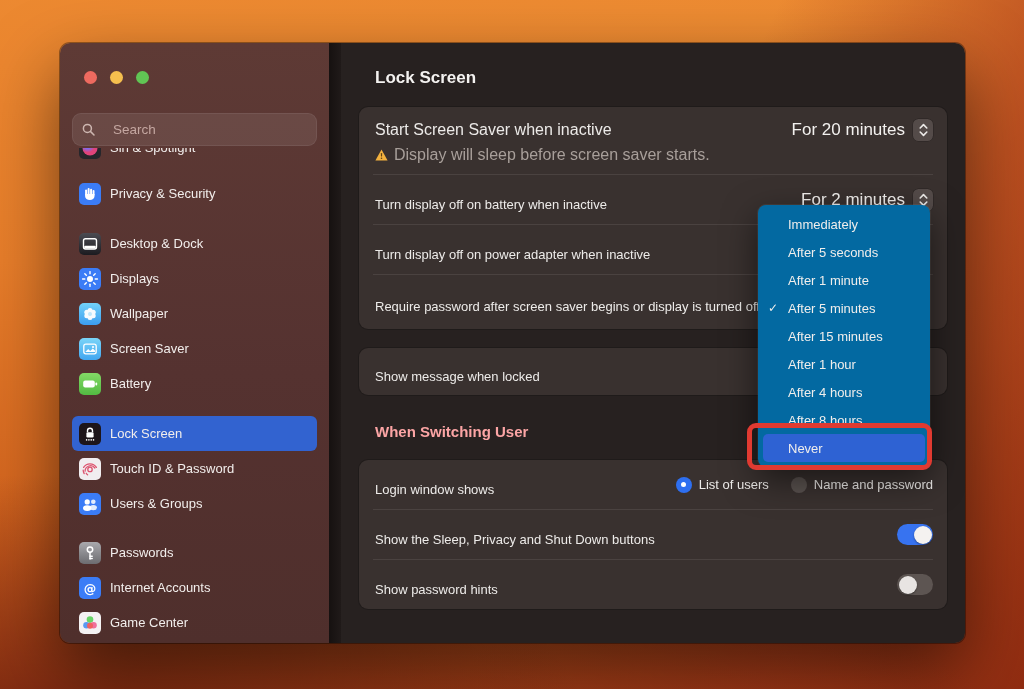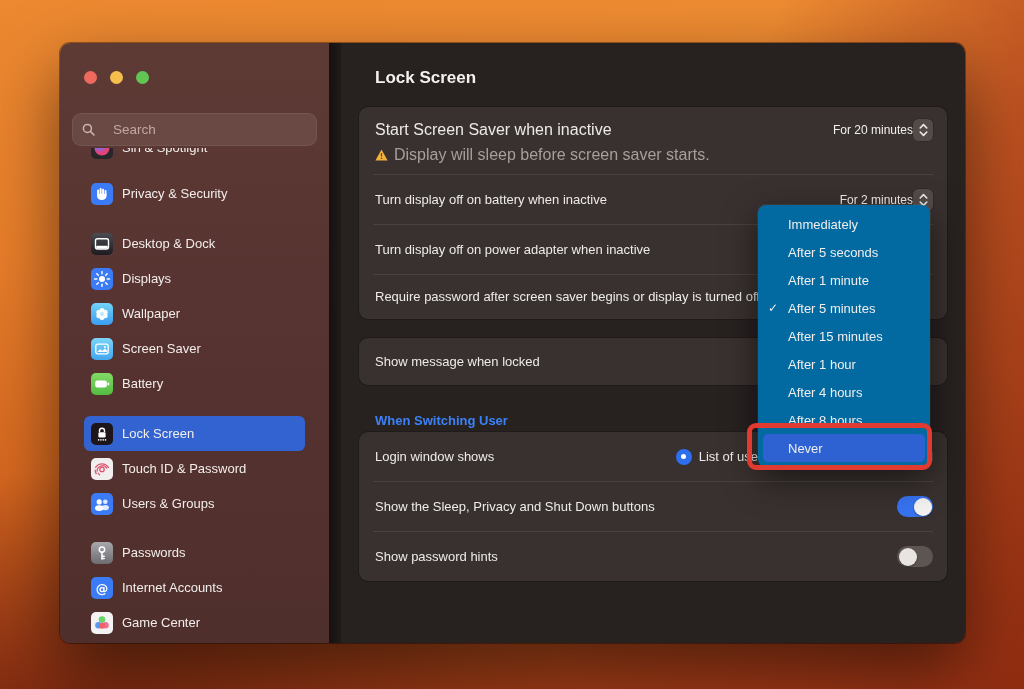--- a/index.html
+++ b/index.html
@@ -38,21 +38,21 @@
     border:1px solid rgba(255,255,255,0.07);
     display:flex; align-items:center; padding:0 9px; gap:18px;
   }
   .searchbox input {
     background:transparent; border:none; outline:none;
     color:#efe9e7; font-size:13.5px; width:100%;
     font-family:"Liberation Sans","DejaVu Sans",sans-serif;
   }
   .searchbox input::placeholder { color:#c4a7a1; }
 
-  .side-list { margin-top:2px; padding:0 24px; height:495px; overflow:hidden; }
+  .side-list { margin-top:2px; padding:0 12px; height:495px; overflow:hidden; }
   .side-row {
     height:35px; display:flex; align-items:center; gap:9px;
     padding:0 7px; border-radius:6px; color:#f2eeec; font-size:13px;
     white-space:nowrap;
   }
   .side-row.selected { background:#3263d0; }
   .side-row .sicon { width:22px; height:22px; flex:0 0 22px; }
   .clipwrap { height:17px; overflow:hidden; margin-bottom:11px; }
   .clipwrap .side-row { margin-top:-18px; }
   .gap15 { height:15px; } .gap14 { height:14px; }
@@ -66,38 +66,38 @@
   .page-title { font-size:17px; font-weight:700; margin:25px 0 19px 16px; color:#f4f2f0; }
 
   .group {
     background:#39312f; border-radius:9px;
     box-shadow: 0 0 0 1px rgba(0,0,0,.18);
   }
   .grow {
     display:flex; align-items:center; justify-content:space-between;
     padding:0 14px 0 16px; font-size:13px;
   }
-  .grow .lbl { color:#edebe9; }
+  .grow .lbl { color:#edebe9;margin-top:10px; }
   .h49 { height:49px; }
   .divider { height:1px; background:rgba(255,255,255,.085); margin:0 14px; }
 
   .row-saver { padding:12px 14px 10px 16px; }
   .row-saver .top { display:flex; align-items:center; justify-content:space-between; }
   .caption { display:flex; align-items:center; gap:6px; margin-top:5px; font-size:16px; color:#a89f9a; }
 
   .twoLine { max-width:420px; line-height:20px; padding:12px 0; }
 
-  .control { display:flex; align-items:center; gap:0; font-size:12px; color:#f2f0ee; }
+  .control { display:flex; align-items:center; gap:8px; font-size:17px; color:#f2f0ee; }
   .stepper {
     width:20px; height:22px; border-radius:5.5px; background:#544b49;
     display:flex; align-items:center; justify-content:center;
     box-shadow: 0 0 0 0.5px rgba(0,0,0,.3);
   }
 
-  .section-hd { font-size:13px; font-weight:700; margin:28px 0 4px 16px; color:#3b82f6; }
+  .section-hd { font-size:15px; font-weight:700; margin:28px 0 20px 16px; color:#fca5a5; }
   .mt19 { margin-top:19px; }
 
   
   .radio-cluster { display:flex; align-items:center; gap:22px; }
   .radio-opt { display:flex; align-items:center; gap:7px; }
   .radio { width:16px; height:16px; border-radius:50%; background:#5a524f; position:relative; }
   .radio.on { background:#2e6ff0; }
   .radio.on::after {
     content:""; position:absolute; left:5.5px; top:5.5px;
     width:5px; height:5px; border-radius:50%; background:#fff;

